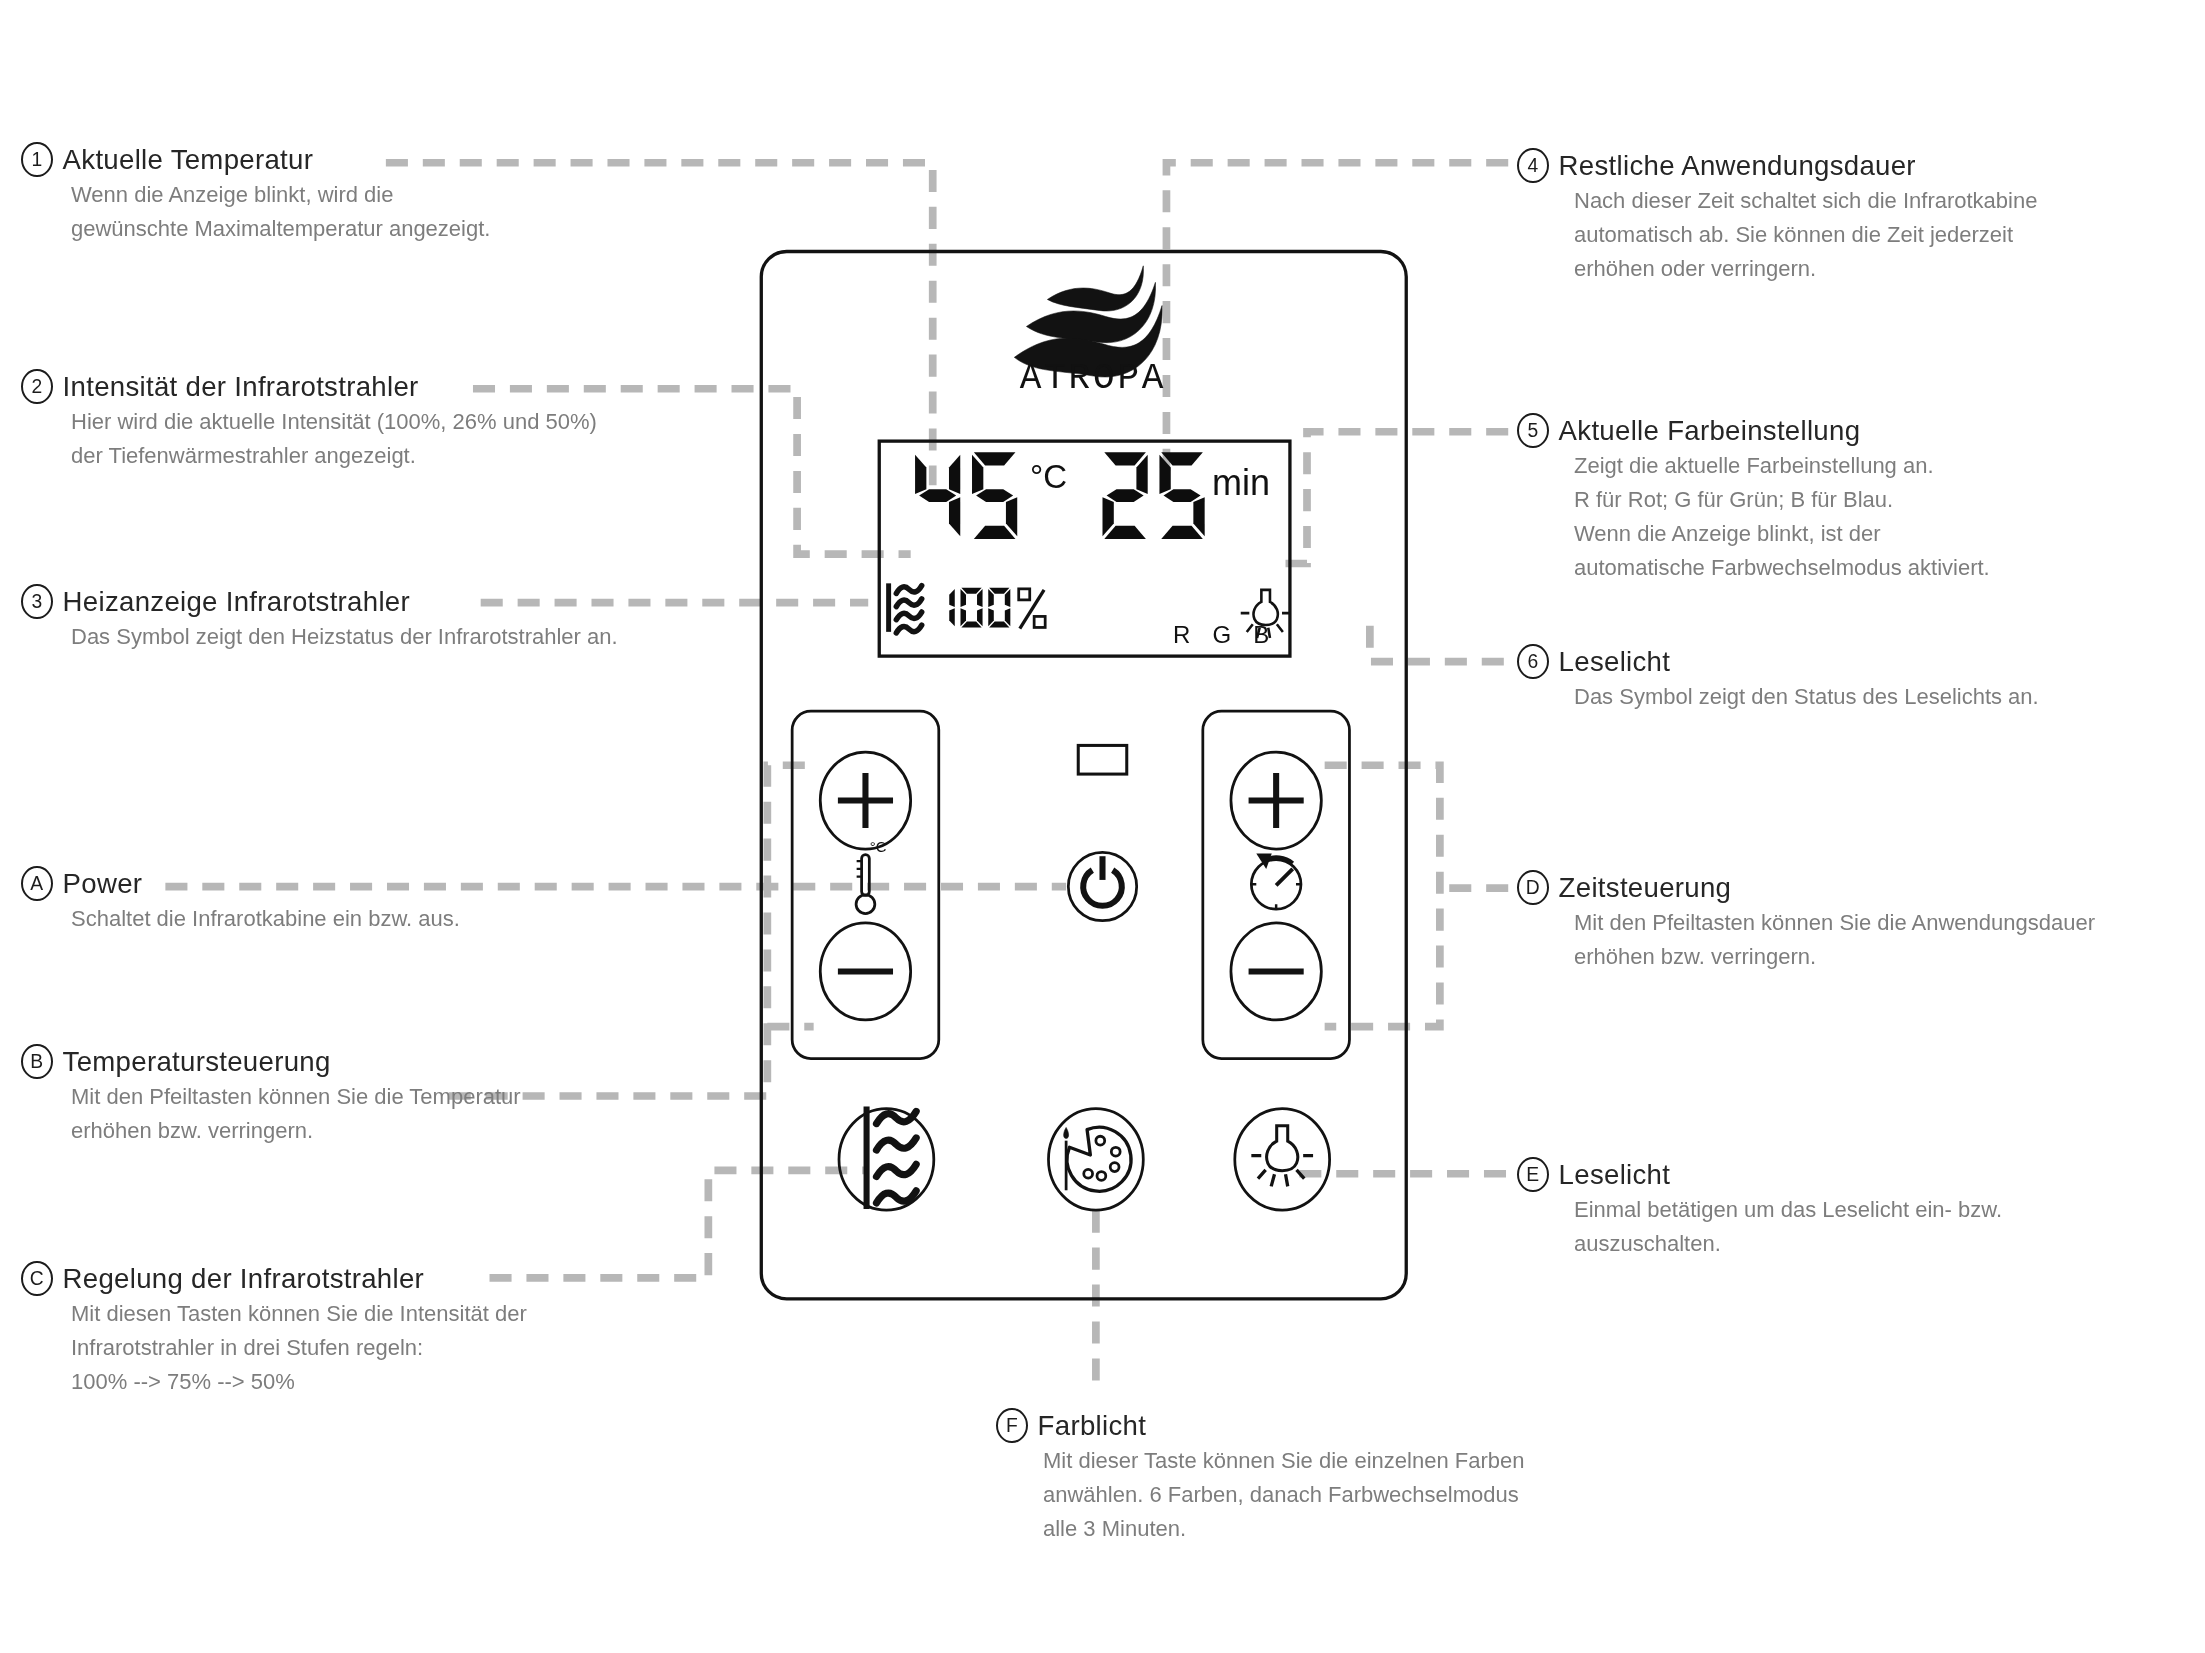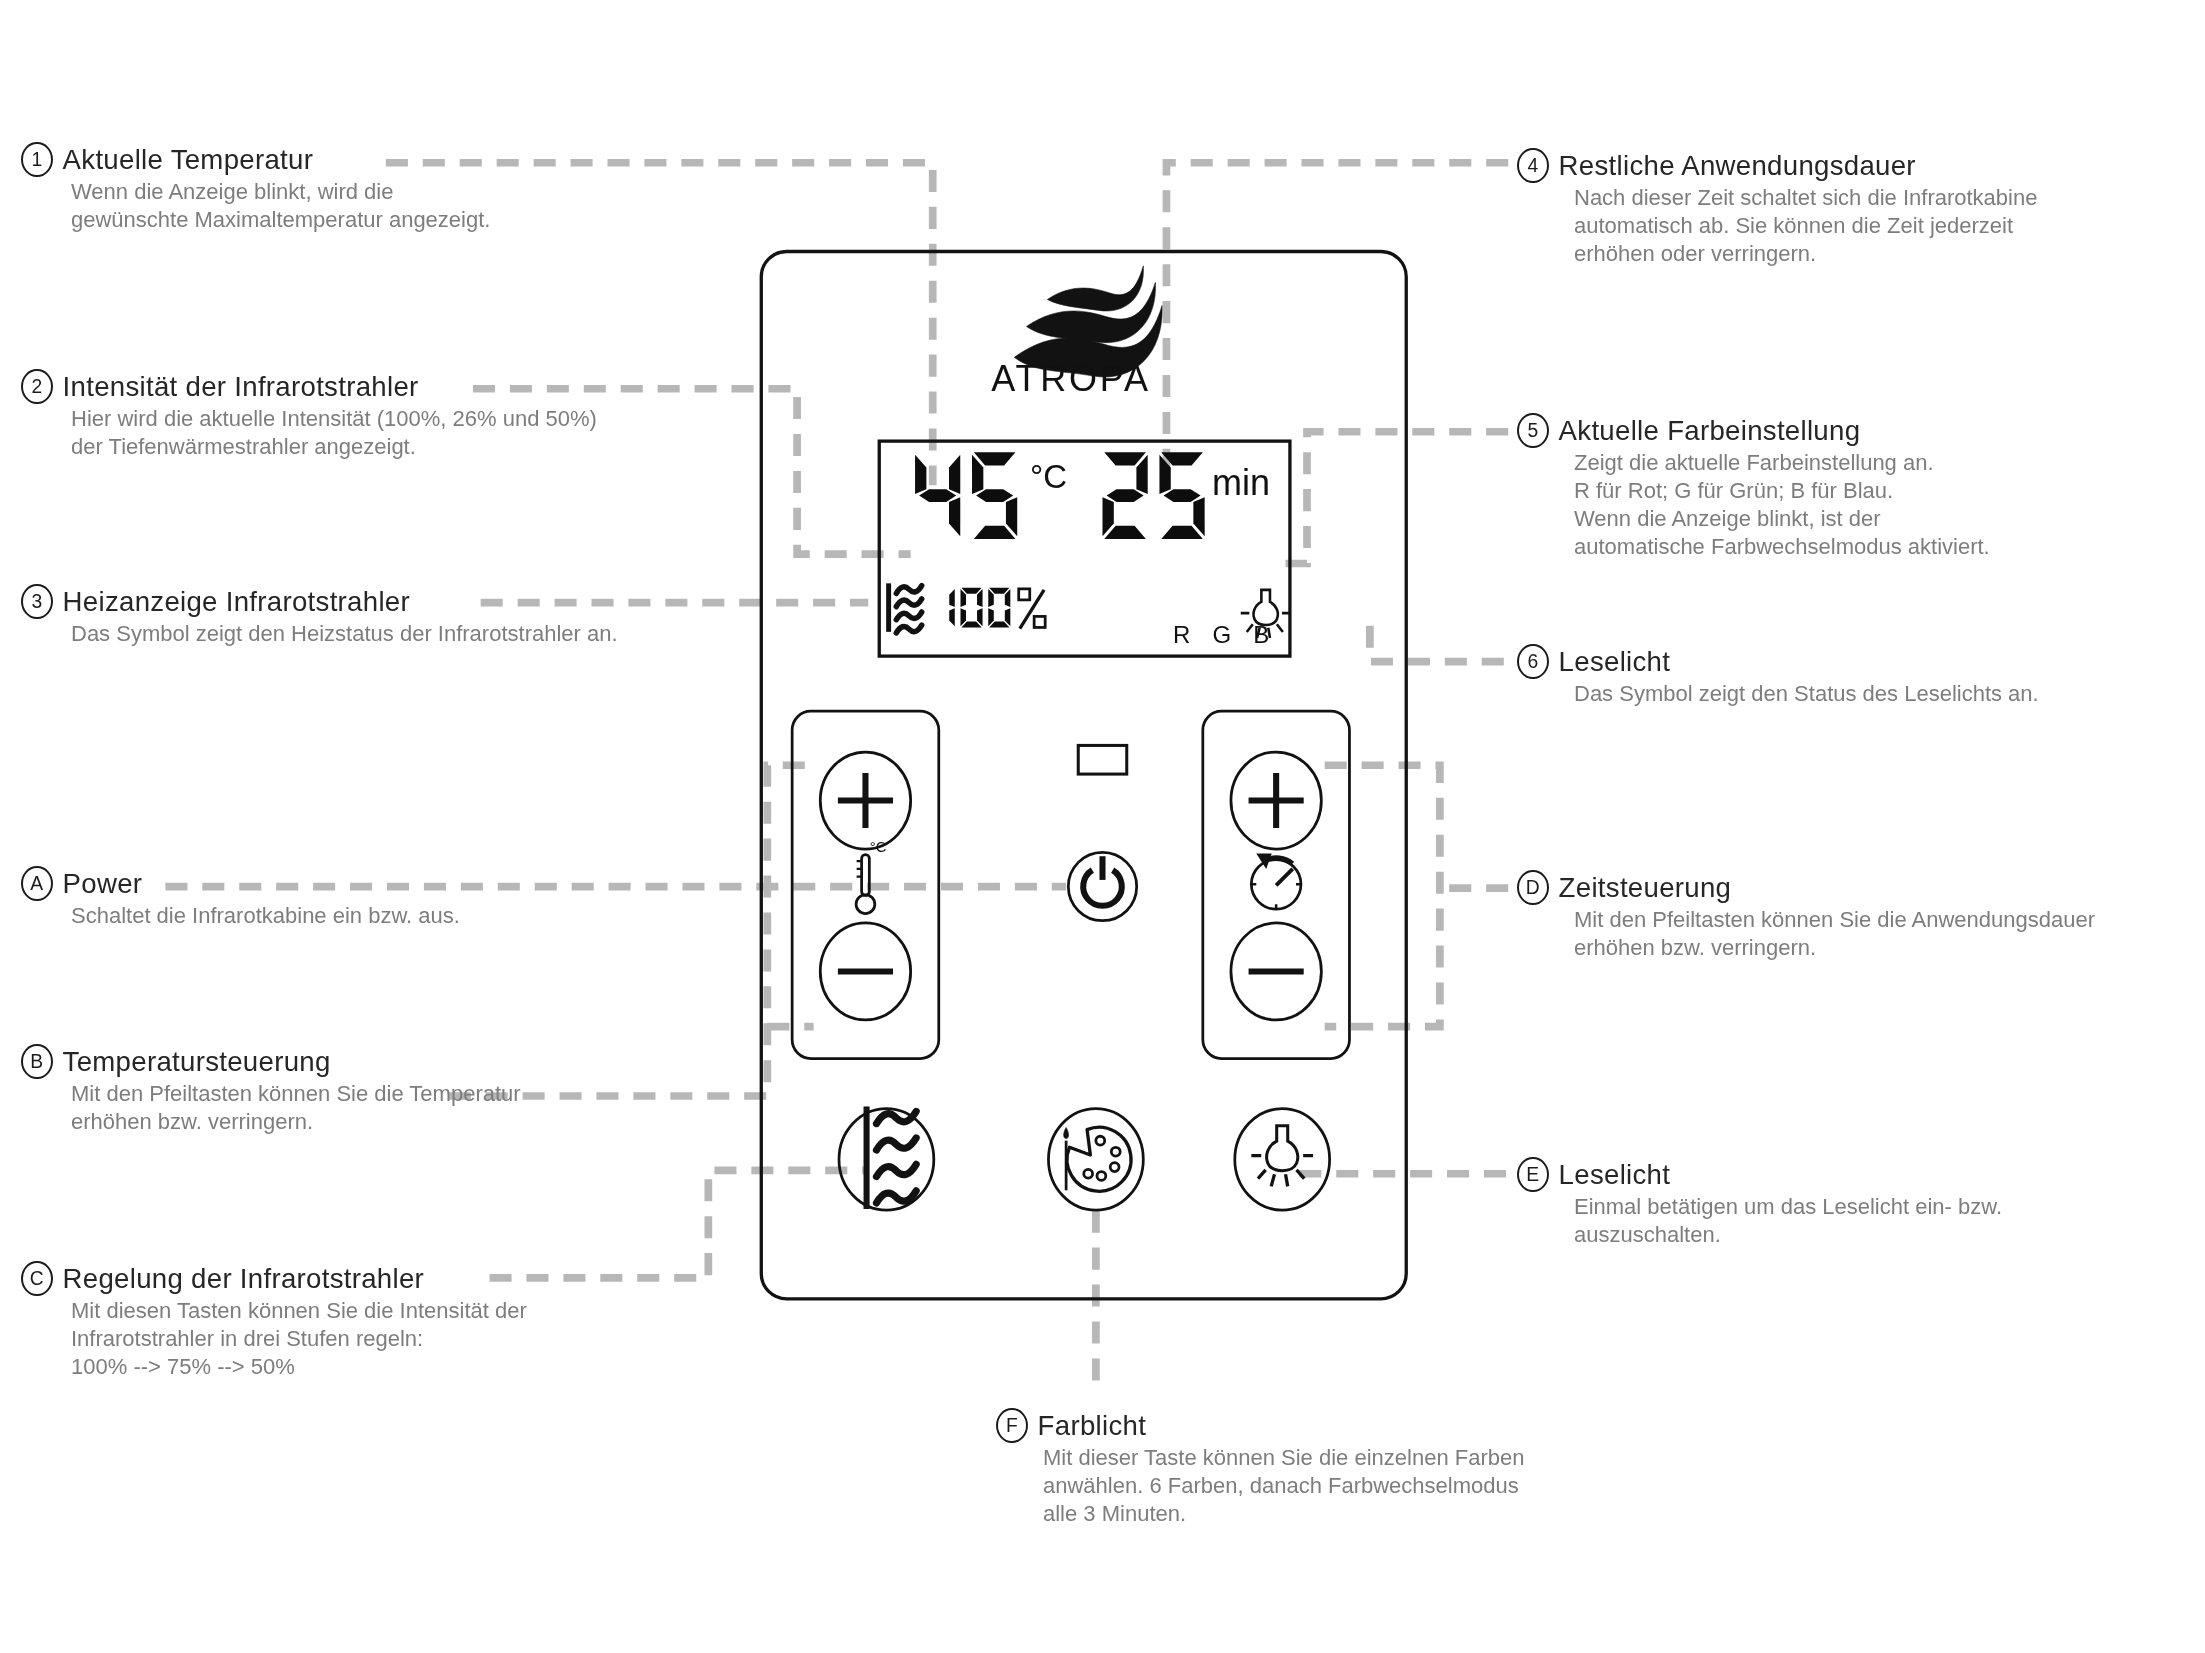--- a/index.html
+++ b/index.html
@@ -6,27 +6,27 @@
   .stage{position:relative;width:2205px;height:1654px;background:#fff;overflow:hidden;
          font-family:"Liberation Sans",sans-serif;color:#232323;}
   svg{position:absolute;left:0;top:0;overflow:visible;}
   .dash path{fill:none;stroke:#b7b7b7;stroke-width:14;stroke-dasharray:40 27;}
   .ink path,.ink rect,.ink circle,.ink ellipse,.ink line{stroke:#121212;}
   .ann{position:absolute;}
   .ann .row{display:flex;align-items:center;gap:10px;}
   .marker{flex:0 0 auto;width:27.6px;height:31px;border:2.2px solid #1c1c1c;border-radius:50%;
           display:flex;align-items:center;justify-content:center;font-size:19.3px;color:#1c1c1c;}
   .title{font-size:27.6px;letter-spacing:0.3px;color:#262626;white-space:nowrap;}
-  .body{font-size:22px;line-height:28px;color:#7d7d7d;white-space:pre-line;margin-top:1.1px;}
+  .body{font-size:22px;line-height:34px;color:#7d7d7d;white-space:pre-line;margin-top:1.1px;}
   .lcol .body{margin-left:50px;}
   .rcol .body{margin-left:57px;}
   .fcol .body{margin-left:47px;}
   .lbl{position:absolute;color:#111;}
-  .brand{position:absolute;left:867px;width:408px;text-align:center;
-         font-family:Liberation Sans, sans-serif;color:#111;}
+  .brand{position:absolute;left:889px;width:408px;text-align:center;
+         font-family:Liberation Mono, monospace;color:#111;}
 </style>
 </head>
 <body>
 
 <div class="stage">
 
   <svg class="dash" width="2205" height="1654" viewBox="0 0 4000 3000">
     <path d="M700,295 H1692 V880"></path>
     <path d="M858,705 H1446 V1005 H1652"></path>
     <path d="M872,1093 H1575"></path>

